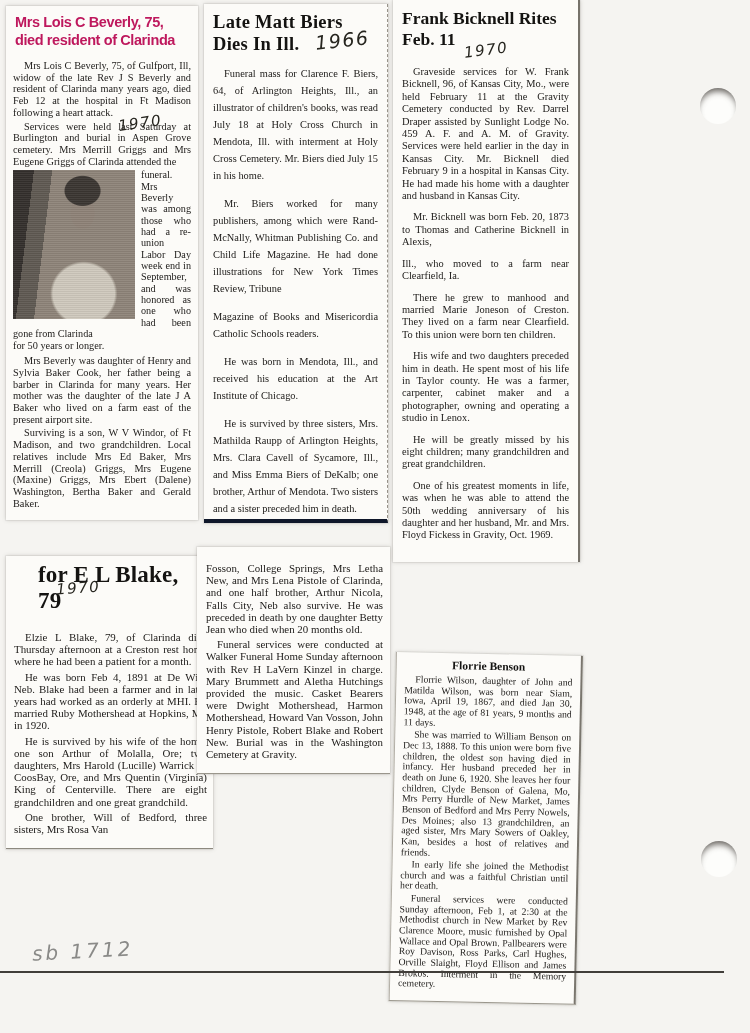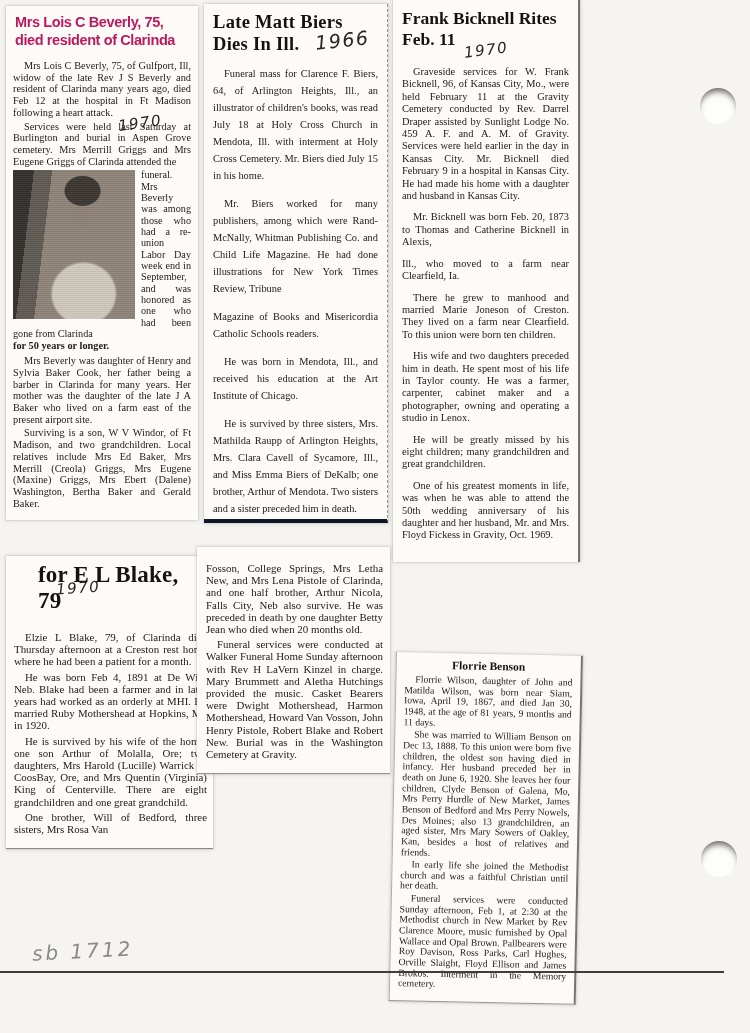--- a/index.html
+++ b/index.html
@@ -45,21 +45,21 @@
     margin: 1px 6px 1px 0;
     background:
       repeating-linear-gradient(0deg, rgba(255,255,255,0.06) 0 1px, rgba(20,18,16,0.06) 1px 2px),
       radial-gradient(ellipse 30px 25px at 57% 14%, #3a3531 58%, rgba(58,53,49,0) 62%),
       radial-gradient(ellipse 20px 26px at 57% 29%, #8e8277 58%, rgba(142,130,119,0) 63%),
       radial-gradient(ellipse 56px 54px at 58% 83%, #cfc9bd 55%, rgba(207,201,189,0) 60%),
       linear-gradient(97deg, #332f2c 0 15%, #5f5952 15% 28%, #8e8479 28%);
   }
   .beverly .wraptext { font-size: 10.2px; line-height: 11.35px; text-indent: 0; margin: 0; }
   .caption-bold {
-    font-weight: bold;
+    font-weight: normal;
     text-indent: 0 !important;
     font-size: 10.6px;
     margin: 0 0 3px 0 !important;
   }
 
   
   .biers {
     left: 204px; top: 4px; width: 184px;
     padding: 8px 9px 2px;
     border-right: 1px dashed #979289;

